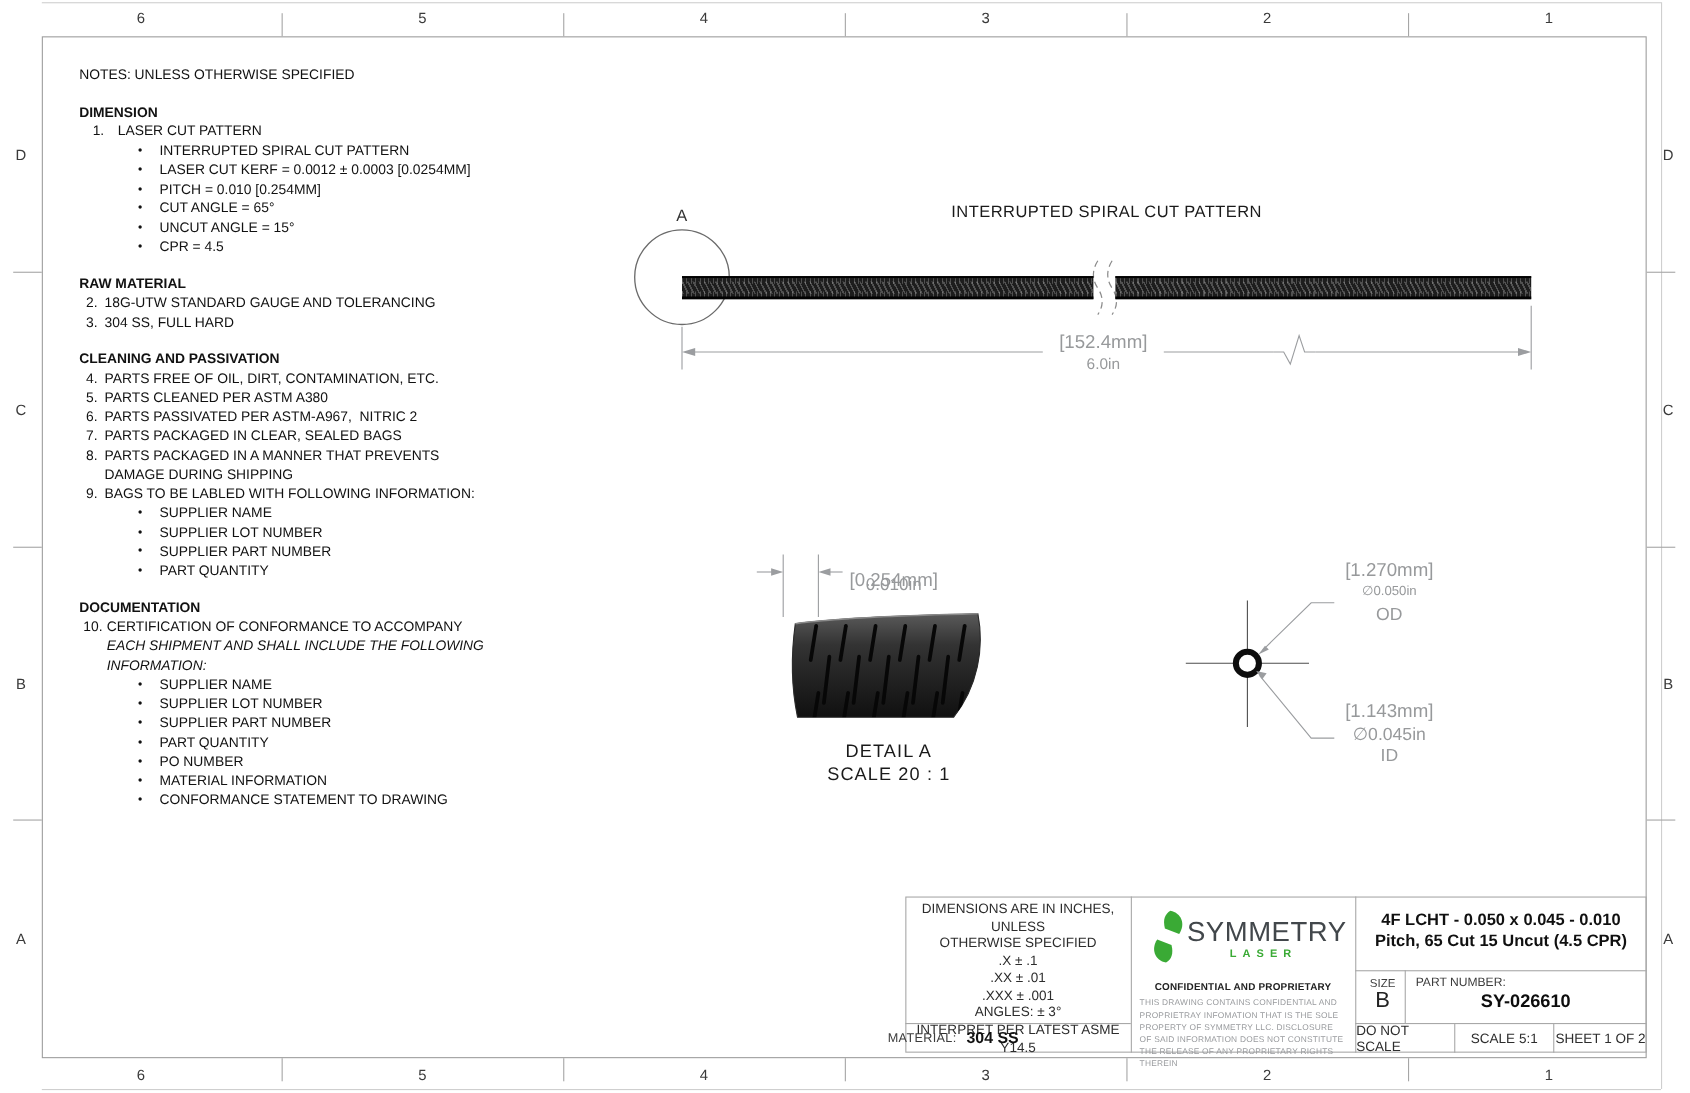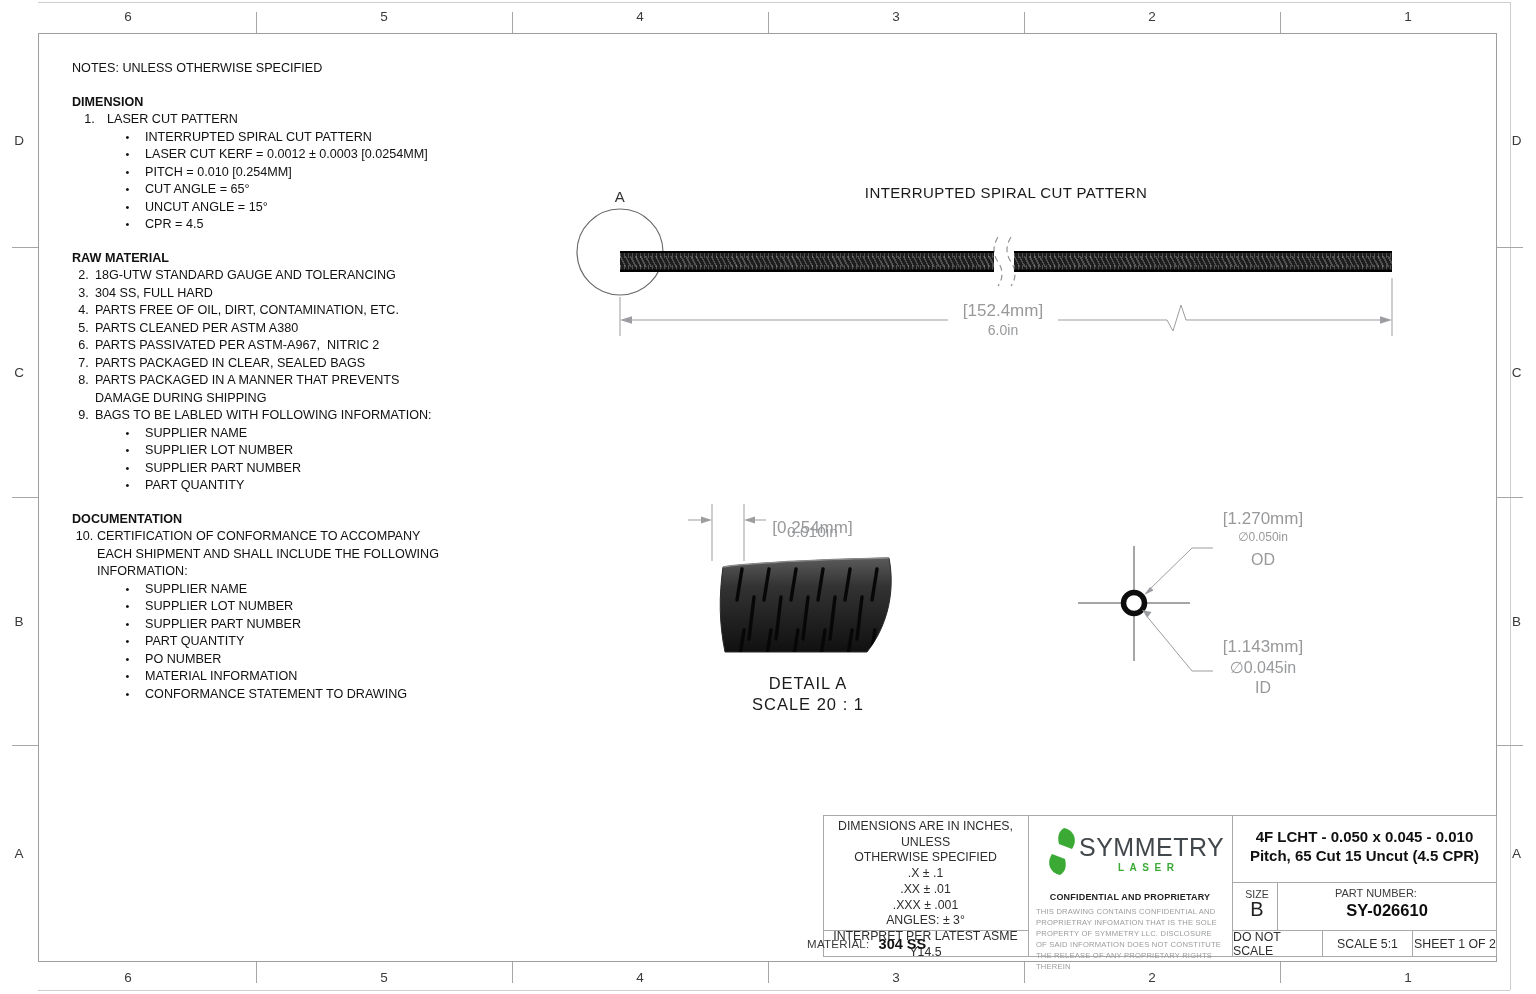--- a/index.html
+++ b/index.html
@@ -42,21 +42,21 @@
   .nmark { display:inline-block; flex:none; }
   .ntext { white-space:pre-wrap; }
   .t  {}
   .h  { font-weight:bold; margin-top:16px; }
   .n1  .nmark { width:35px; }
   .n   .nmark { width:23px; }
   .n10 .nmark { width:25px; }
   .b   { padding-left:38px; }
   .b .nmark { width:35px; font-size:11px; }
   .c   { padding-left:23px; }
-  .c10 { padding-left:25px; }
+  .c10 { padding-left:25px;font-style:italic; }
 
   
   .dim { position:absolute; color:#97999b; text-align:center; }
   .view-title { position:absolute; color:#1a1a1a; text-align:center; letter-spacing:.4px; }
 
   
   .tube { position:absolute; top:251px; height:21px; background-color:#1d1d1d;
     background-image:
       linear-gradient(180deg, rgba(0,0,0,.95) 0 2px, rgba(0,0,0,0) 2px 18px, rgba(0,0,0,.95) 19px),
       repeating-linear-gradient(90deg, rgba(200,200,200,.30) 0 1px, rgba(0,0,0,0) 1px 4px),
@@ -83,21 +83,21 @@
             font-size:9px; font-weight:bold; color:#222; letter-spacing:.2px; }
   .conf-b { position:absolute; left:1036px; top:907px; width:186px; font-size:7.6px;
             line-height:10.9px; color:#999b9e; letter-spacing:.2px; }
 
   .tb-title { position:absolute; left:1237px; top:828px; width:255px; text-align:center;
               font-size:15px; font-weight:bold; line-height:18.5px; color:#101010; }
   .size-lab { position:absolute; left:1237px; top:888px; width:40px; text-align:center;
               font-size:10.5px; color:#3c3c3c; }
   .size-val { position:absolute; left:1237px; top:898px; width:40px; text-align:center;
               font-size:20px; color:#222; }
-  .pn-lab { position:absolute; left:1287px; top:887px; font-size:11px; color:#3c3c3c;margin-left:48px; }
+  .pn-lab { position:absolute; left:1287px; top:887px; font-size:11px; color:#3c3c3c; }
   .pn-val { position:absolute; left:1282px; top:901px; width:210px; text-align:center;
             font-size:16.5px; font-weight:bold; color:#0d0d0d; }
   .tb-cell { position:absolute; top:930px; height:27px; display:flex; align-items:center;
              justify-content:center; font-size:12.3px; color:#2d2d2d; }
 
   svg { display:block; }
   .gfx { position:absolute; left:0; top:0; pointer-events:none; }
 </style>
 </head>
 <body>
@@ -209,20 +209,23 @@
     <div class="nline n">
       <span class="nmark">2.</span>
       <span class="ntext">18G-UTW STANDARD GAUGE AND TOLERANCING</span>
     </div>
 
     <div class="nline n">
       <span class="nmark">3.</span>
       <span class="ntext">304 SS, FULL HARD</span>
     </div>
 
+    <div class="nline h">
+      <span class="ntext">CLEANING AND PASSIVATION</span>
+    </div>
 
     <div class="nline n">
       <span class="nmark">4.</span>
       <span class="ntext">PARTS FREE OF OIL, DIRT, CONTAMINATION, ETC.</span>
     </div>
 
     <div class="nline n">
       <span class="nmark">5.</span>
       <span class="ntext">PARTS CLEANED PER ASTM A380</span>
     </div>

